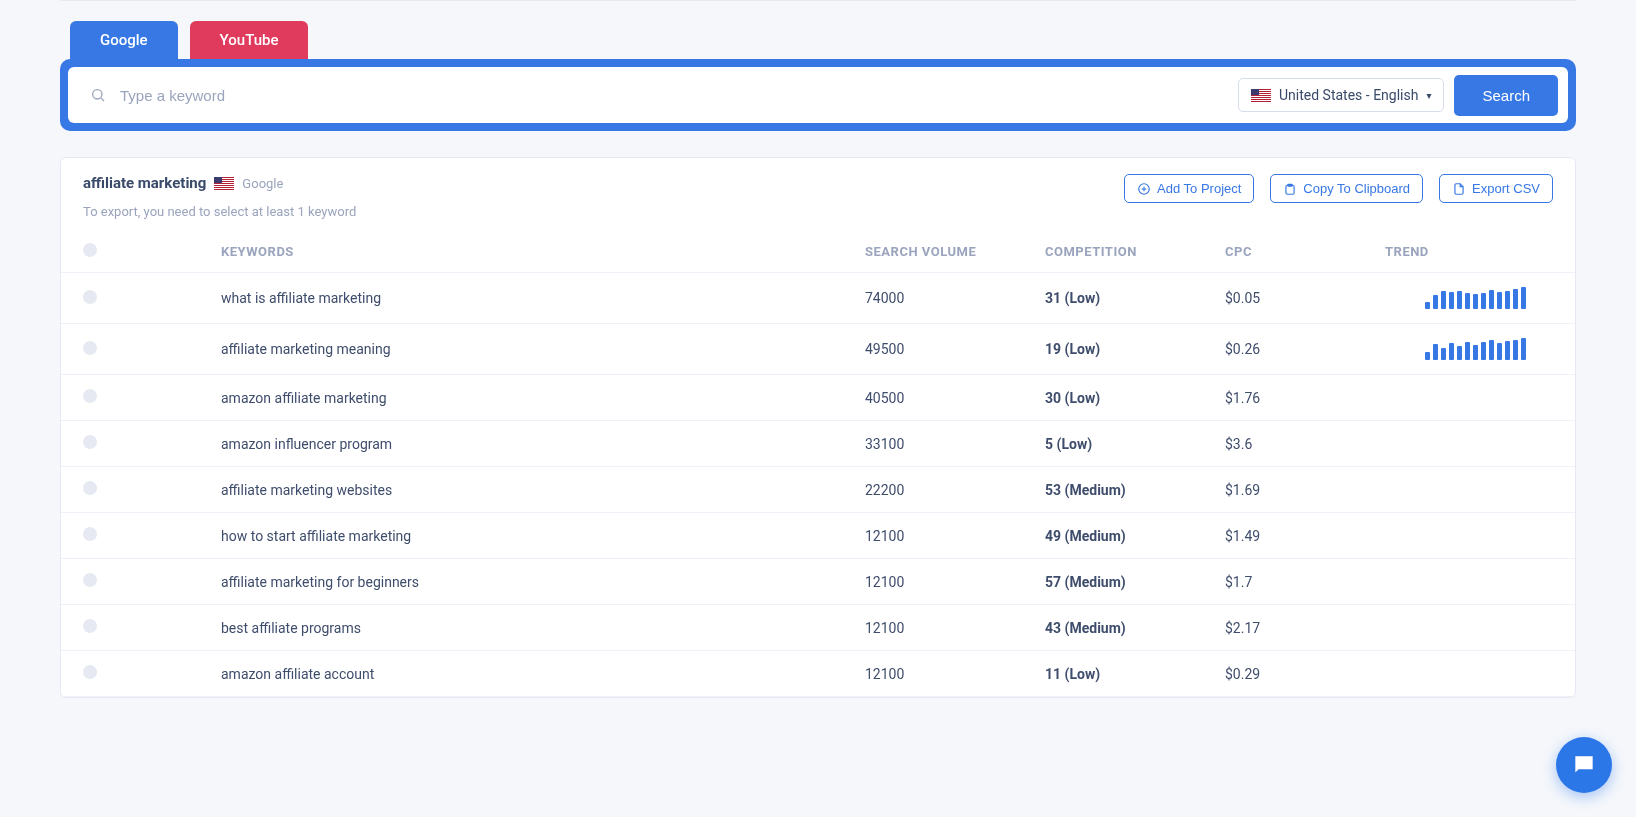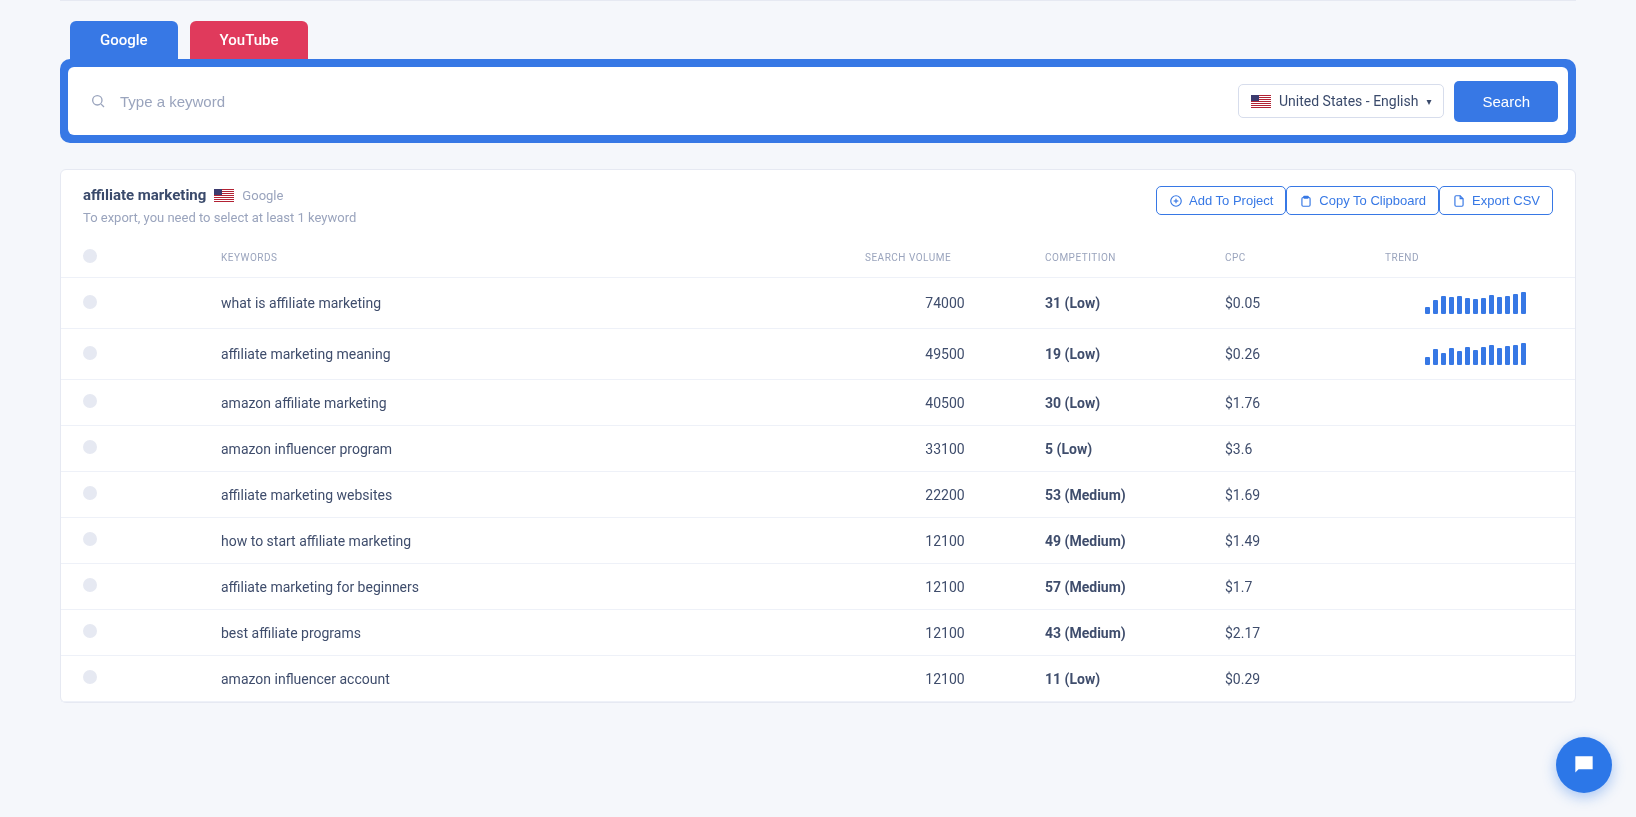--- a/index.html
+++ b/index.html
@@ -42,21 +42,21 @@
   background: #3778e5;
   border-radius: 10px;
   padding: 8px;
 }
 .search-inner {
   background: #fff;
   border-radius: 6px;
   display: flex;
   align-items: center;
   padding: 0 10px;
-  height: 68px;
+  height: 56px;
 }
 .search-icon {
   color: #9aa4bd;
   margin-left: 12px;
   margin-right: 14px;
   display: flex;
   align-items: center;
 }
 .search-input {
   flex: 1;
@@ -141,63 +141,63 @@
   color: #3a4a6b;
   font-size: 15px;
 }
 .head-source {
   color: #9aa4bd;
   font-size: 13px;
 }
 .head-note {
   color: #9aa4bd;
   font-size: 13px;
-  margin-top: 6px;
+  margin-top: 12px;
 }
 .head-actions {
   display: flex;
-  gap: 0;
+  gap: 16px;
   align-items: flex-end;
 }
 .outline-btn {
   display: flex;
   align-items: center;
   gap: 6px;
   border: 1px solid #3778e5;
   color: #3778e5;
   background: #fff;
   border-radius: 5px;
   padding: 6px 12px;
   font-size: 13px;
   cursor: pointer;
 }
 .outline-btn svg { width: 14px; height: 14px; }
 
 
 .tbl { width: 100%; border-collapse: collapse; }
 .tbl thead th {
   text-align: left;
-  font-size: 10px;
+  font-size: 13px;
   letter-spacing: 0.5px;
   color: #9aa4bd;
-  font-weight: 400;
+  font-weight: 700;
   text-transform: uppercase;
   padding: 12px 10px;
   border-bottom: 1px solid #eef1f8;
 }
 .tbl tbody td {
   padding: 14px 10px;
   border-bottom: 1px solid #eef1f8;
   color: #3f4d6c;
   font-size: 14px;
   vertical-align: middle;
 }
 .col-check { width: 60px; padding-left: 22px !important; }
 .col-kw { width: auto; padding-left: 100px !important; }
-.col-vol { width: 180px; text-align: center; }
+.col-vol { width: 180px; }
 .col-comp { width: 180px; font-weight: bold; }
 .col-cpc { width: 160px; }
 .col-trend { width: 200px; text-align: center; }
 .checkbox {
   width: 14px; height: 14px;
   border-radius: 50%;
   background: #e6e9f2;
   display: inline-block;
   cursor: pointer;
 }
@@ -400,21 +400,21 @@
           <tr>
             <td class="col-check"><span class="checkbox"></span></td>
             <td class="col-kw">best affiliate programs</td>
             <td class="col-vol">12100</td>
             <td class="col-comp">43 (Medium)</td>
             <td class="col-cpc">$2.17</td>
             <td class="col-trend"></td>
           </tr>
           <tr>
             <td class="col-check"><span class="checkbox"></span></td>
-            <td class="col-kw">amazon influencer account</td>
+            <td class="col-kw">amazon affiliate account</td>
             <td class="col-vol">12100</td>
             <td class="col-comp">11 (Low)</td>
             <td class="col-cpc">$0.29</td>
             <td class="col-trend"></td>
           </tr>
         </tbody>
     </table>
   </div>
 </div>
 

